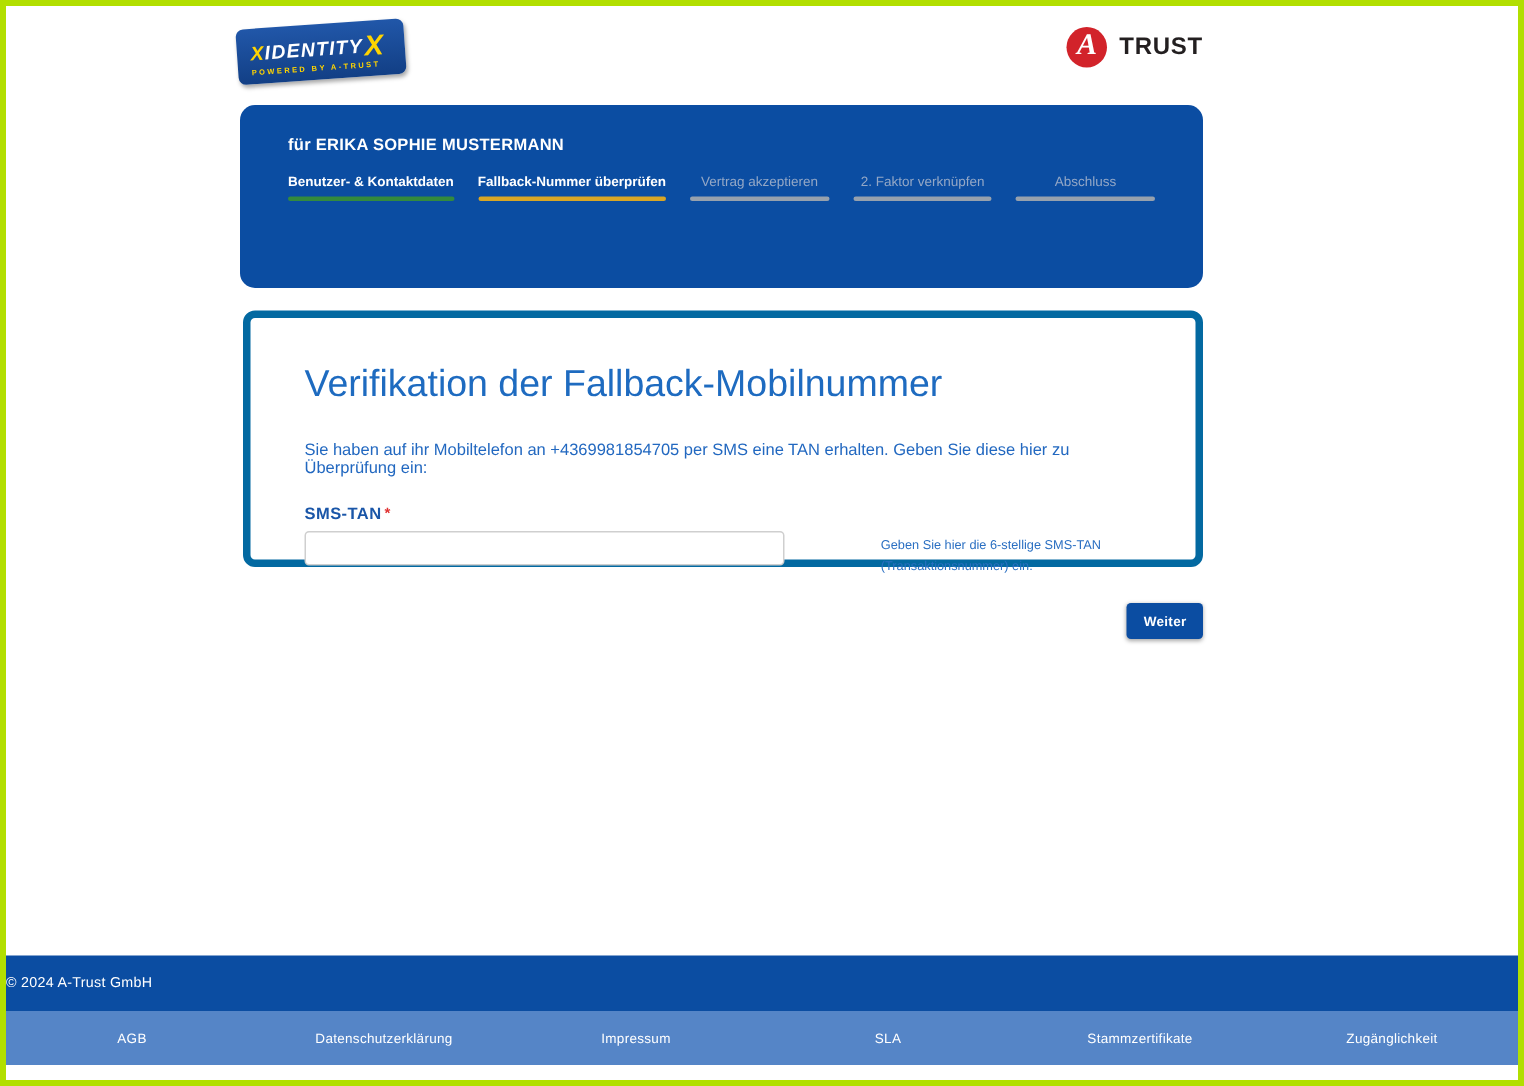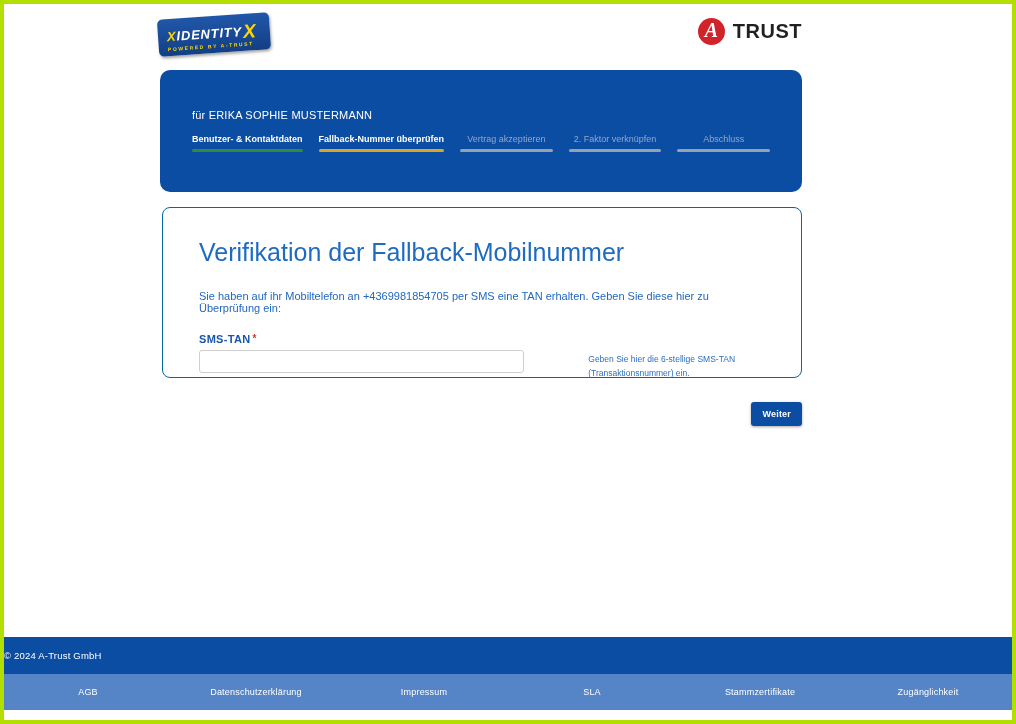--- a/index.html
+++ b/index.html
@@ -35,46 +35,46 @@
     letter-spacing:1.6px; margin-top:2px; white-space:nowrap;
   }
   .atrust { display:flex; align-items:center; gap:8px; margin-top:6px; }
   .atrust-circle {
     width:27px; height:27px; border-radius:50%;
     background:var(--logo-red,#d2232a); color:#fff;
     font-family:"Liberation Serif", serif; font-style:italic; font-weight:bold;
     font-size:20px; display:flex; align-items:center; justify-content:center;
     padding-bottom:2px;
   }
-  .atrust-text { font-size:20px; font-weight:bold; color:#231f20; letter-spacing:.5px; }
+  .atrust-text { font-size:16px; font-weight:bold; color:#231f20; letter-spacing:.5px; }
 
   
   .hero {
     position:absolute; left:156px; top:66px; width:642px; height:122px;
     background:var(--primary-blue,#0b4da2); border-radius:10px;
     padding:20px 32px 0; color:#fff;
   }
   .hero h1 { font-size:23px; font-weight:400; letter-spacing:.2px; }
-  .hero-sub { font-size:11px; margin-top:19px; letter-spacing:.2px; }
+  .hero-sub { font-size:11px; margin-top:1px; letter-spacing:.2px;font-weight:bold; }
   .steps { display:flex; gap:16px; margin-top:13px; }
   .step { flex:1; text-align:center; cursor:pointer; }
   .step-label {
     display:block; font-size:9px; font-weight:bold;
     padding-bottom:5px; white-space:nowrap; color:#fff;
   }
   .step.pending .step-label { color:#93a7c6; font-weight:normal; }
   .step-bar { display:block; height:3px; border-radius:2px; }
   .step.completed .step-bar { background:var(--step-complete-green,#338a3e); }
   .step.active .step-bar { background:var(--step-active-yellow,#d9a625); }
   .step.pending .step-bar { background:var(--step-pending-gray,#97a1ad); }
 
   
   .card {
     position:absolute; left:158px; top:203px; width:640px; height:171px;
-    background:#fff; border:1px solid #0369a1; border-radius:8px;
+    background:#fff; border:5px solid #0369a1; border-radius:8px;
     padding:30px 36px 0;
   }
   .card h2 { color:var(--heading-blue,#1e6bc0); font-size:25px; font-weight:400; }
   .instruction { color:#2268c0; font-size:11px; margin-top:23px; }
   .field-label { display:block; margin-top:19px; color:#1a56a8; font-weight:bold; font-size:11px; letter-spacing:.3px; }
   .req { color:var(--required-red,#e03131); margin-left:2px; font-size:10px; vertical-align:top; }
   .field-row { display:flex; margin-top:5px; }
   .tan-input {
     width:331px; height:23px; border:1px solid #cfcfcf; border-radius:3px;
     font-size:12px; padding:0 8px; outline:none; font-family:inherit;

